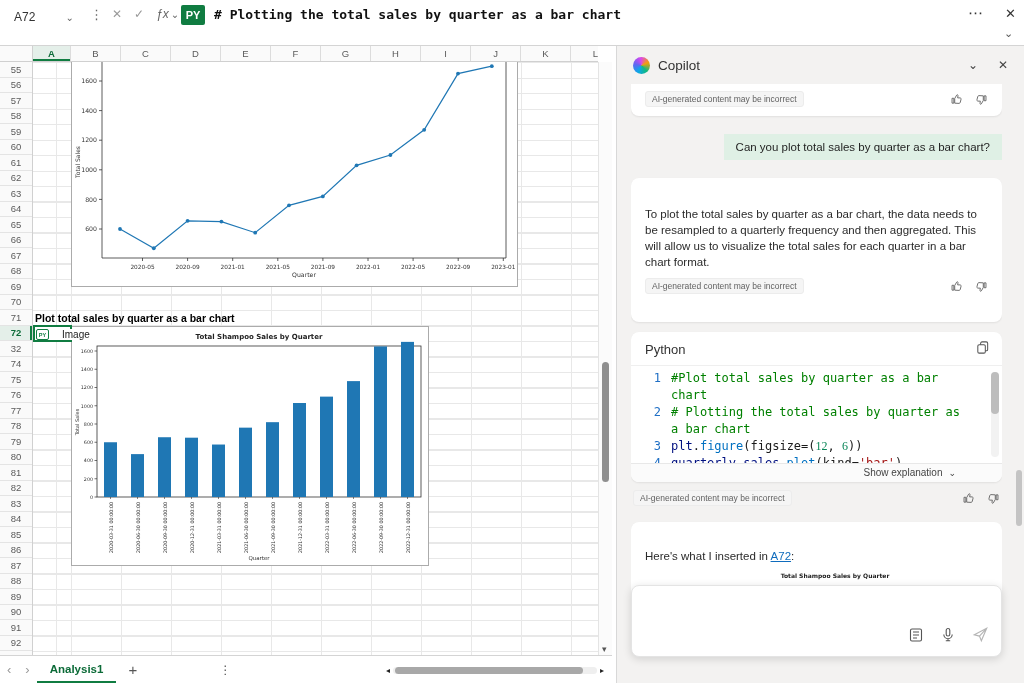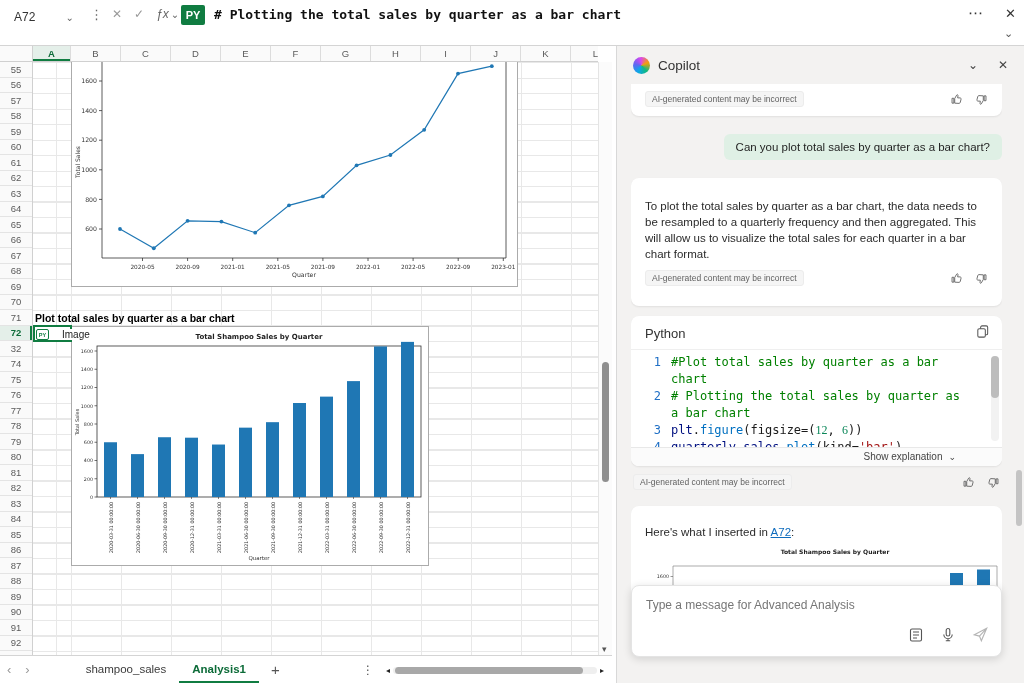--- a/index.html
+++ b/index.html
@@ -65,28 +65,28 @@
   .h-thumb { position:absolute; left:2px; right:14px; top:0; height:7px; background:#a8a8a8; border-radius:4px; }
 
   
   .panel { position:absolute; left:616px; top:46px; right:0; bottom:0; background:#f3f2f1; border-left:1px solid #d8d8d8; }
   .panel-header { height:38px; display:flex; align-items:center; gap:8px; padding:0 16px; }
   .cp-logo { width:17px; height:17px; border-radius:50%; background:conic-gradient(from 210deg,#0ea5e9,#6366f1,#d946ef,#f59e0b,#10b981,#0ea5e9); }
   .cp-title { font-size:13.5px; font-weight:400; color:#333; }
   .ph-icons { margin-left:auto; display:flex; gap:20px; color:#444; }
   .ph-ic { font-size:12px; }
   .panel-body { position:absolute; left:14px; right:22px; top:38px; bottom:0; overflow:hidden; }
-  .card { background:#fff; border-radius:8px; box-shadow:0 1px 2px rgba(0,0,0,.08); padding:20px 14px; }
+  .card { background:#fff; border-radius:8px; box-shadow:0 1px 2px rgba(0,0,0,.08); padding:28px 14px; }
   .card-partial { border-radius:0 0 8px 8px; padding:7px 14px 9px; }
   .card-footer { display:flex; align-items:center; justify-content:space-between; margin-top:8px; }
   .card-partial .card-footer { margin-top:0; }
   .chip { font-size:8.5px; color:#616161; background:#f5f5f5; border:1px solid #ececec; border-radius:3px; padding:2px 6px; }
   .thumbs { display:flex; gap:12px; align-items:center; }
   .thumb-btn { display:flex; }
-  .user-bubble { margin:18px 0 0 auto; width:fit-content; max-width:310px; background:#dff0e5; border-radius:6px; padding:7px 12px; font-size:11.5px; color:#1f1f1f; }
+  .user-bubble { margin:18px 0 0 auto; width:fit-content; max-width:310px; background:#dff0e5; border-radius:0; padding:7px 12px; font-size:11.5px; color:#1f1f1f; }
   .assist-card { margin-top:18px; }
   .msg { margin:0; font-size:11.5px; line-height:16px; color:#2b2b2b; }
   .code-card { margin-top:10px; padding:0; overflow:hidden; }
   .code-head { display:flex; justify-content:space-between; align-items:center; padding:8px 12px 7px 14px; font-size:13px; color:#333; }
   .code-body { position:relative; padding:4px 0 0 14px; height:98px; overflow:hidden; border-top:1px solid #efefef; }
   .code-line { display:flex; font-family:"DejaVu Sans Mono", monospace; font-size:12px; line-height:17px; }
   .ln { width:16px; text-align:right; color:#1f6fc5; flex:0 0 auto; margin-right:10px; }
   .code { flex:1; padding-right:28px; word-break:break-word; }
   .tk-cm { color:#008000; } .tk-id { color:#001080; } .tk-fn { color:#0070c1; }
   .tk-pl { color:#1b1b1b; } .tk-nu { color:#098658;font-family:Liberation Serif, serif; } .tk-st { color:#a31515; }
@@ -300,21 +300,20 @@
   </div>
   <div class="v-scroll">
     <div class="v-thumb"></div>
     <span class="v-arrow">▾</span>
   </div>
 </div>
 
 <div class="sheetbar">
   <span class="tab-nav">‹</span>
   <span class="tab-nav">›</span>
-  <div class="tab first">shampoo_sales</div>
   <div class="tab active">Analysis1</div>
   <span class="tab-add">+</span>
   <span class="tab-kebab">⋮</span>
   <div class="h-scroll">
     <span class="h-arrow">◂</span>
     <div class="h-track">
       <div class="h-thumb"></div>
     </div>
     <span class="h-arrow">▸</span>
   </div>
@@ -441,21 +440,20 @@
           <text x="24" y="34.3" text-anchor="end" font-size="4.8" fill="#333">1600</text>
           <line x1="25.5" x2="28" y1="46.5" y2="46.5" stroke="#555" stroke-width="0.6"></line>
           <text x="24" y="48.3" text-anchor="end" font-size="4.8" fill="#333">1400</text>
           <rect x="305" y="29" width="13" height="27" fill="#1f77b4"></rect>
           <rect x="332" y="25.5" width="13" height="30.5" fill="#1f77b4"></rect>
         </svg>
     </div>
   </div>
 
   <div class="input-box">
-    <textarea placeholder="Type a message for Advanced Analysis" style=""></textarea>
     <div class="input-icons">
       <span><svg width="16" height="16" viewBox="0 0 16 16">
             <rect x="2.5" y="2" width="11" height="12" rx="1.5" fill="none" stroke="#555" stroke-width="1.1"></rect>
             <path d="M5 5h6M5 8h6M5 11h4" stroke="#555" stroke-width="1.1"></path>
           </svg></span>
       <span><svg width="16" height="16" viewBox="0 0 16 16">
             <rect x="6.2" y="1.5" width="3.6" height="7.5" rx="1.8" fill="none" stroke="#555" stroke-width="1.1"></rect>
             <path d="M3.8 7.5a4.2 4.2 0 0 0 8.4 0M8 11.7v2M5.8 13.7h4.4" fill="none" stroke="#555" stroke-width="1.1"></path>
           </svg></span>
       <span><svg width="17" height="17" viewBox="0 0 16 16">

